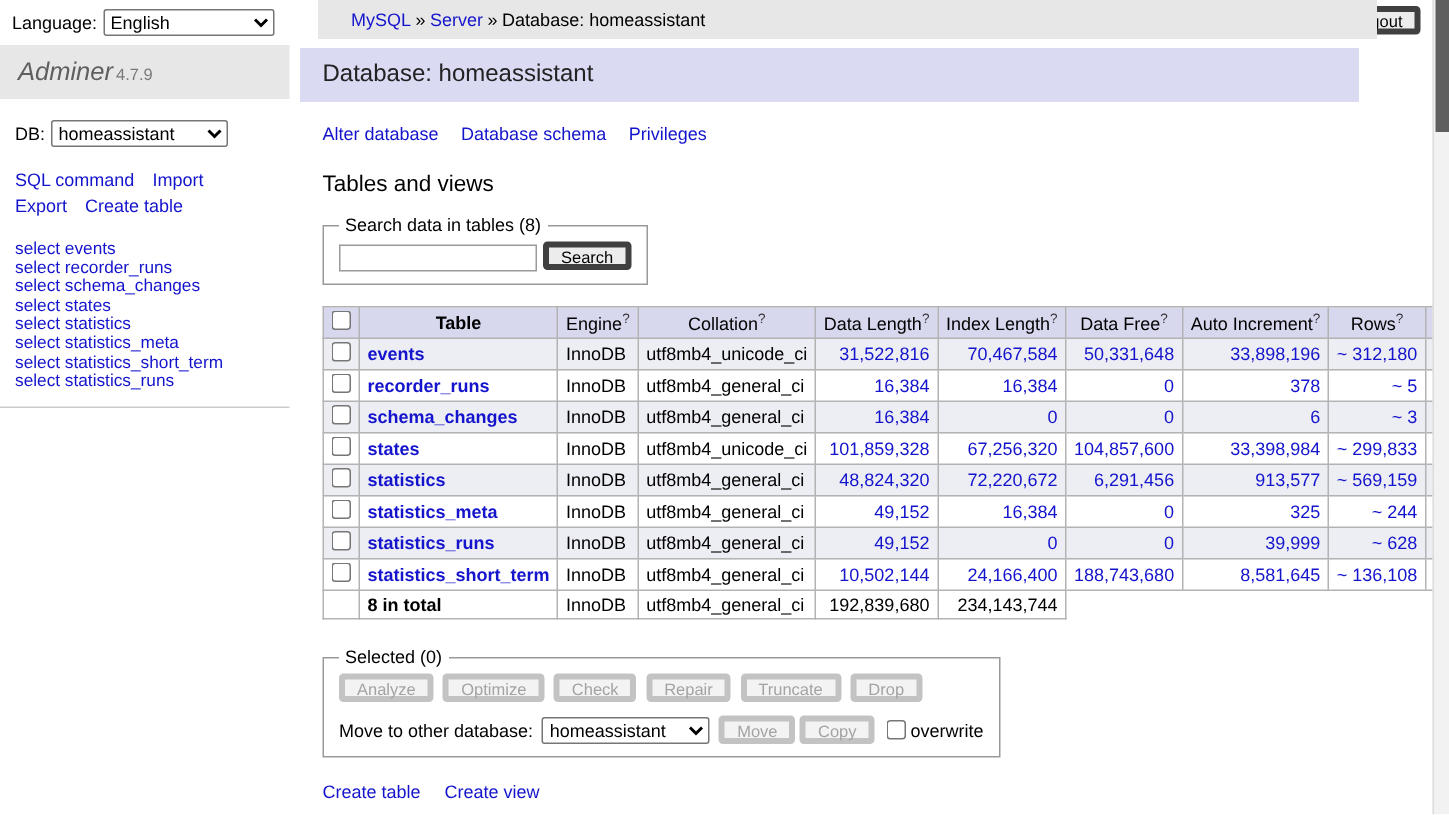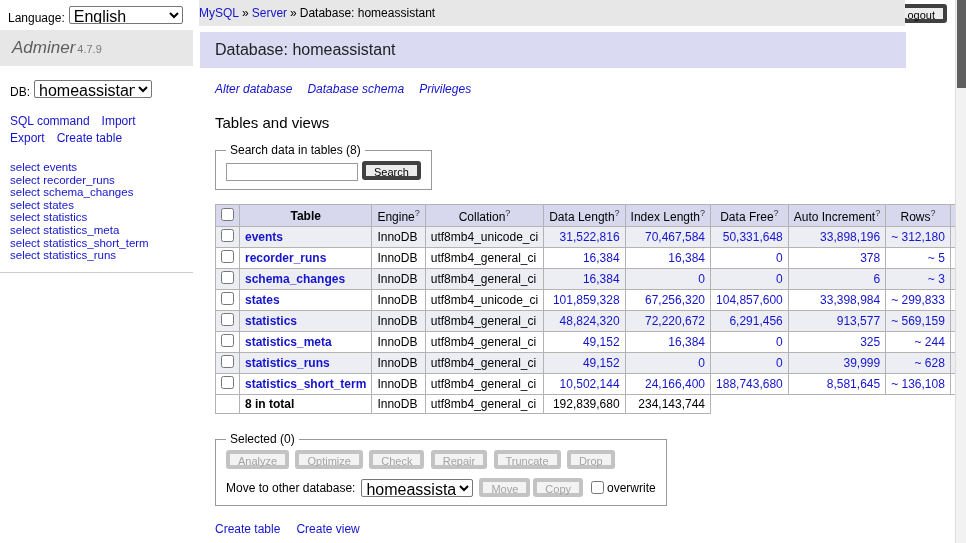--- a/index.html
+++ b/index.html
@@ -10,35 +10,35 @@
     font-family:"Liberation Sans", sans-serif; font-size:12px;
   }
   a { color:var(--link,#1414cc); text-decoration:none; cursor:pointer; }
 
   
   #lang-row { position:absolute; top:6px; left:8px; }
   #lang-row label { margin-right:4px; }
   #lang-row select { width:114px; }
 
   select {
-    font-family:inherit; font-size:16px; height:18px;
+    font-family:inherit; font-size:12px; height:18px;
     border:1px solid #767676; background:#fff; border-radius:2px;
   }
   button {
     font-family:inherit; font-size:11px; padding:1px 8px; height:19px;
     border:4px solid #404040; border-radius:3px; background:#ececec; color:#000; cursor:pointer;
   }
   button:disabled { color:#a3a3a3; border-color:#c3c3c3; background:#f3f3f3; cursor:default; }
   input[type=text] { border:1px solid #9a9a9a; height:18px; width:132px; font-size:11px; padding:1px 3px; font-family:inherit; }
 
   #logout-btn { position:absolute; top:4px; right:19px; }
 
   #breadcrumb {
-    position:absolute; left:199px; top:0; width:706px; height:26px;
-    background:var(--chrome-bg,#e7e7e7); padding:6px 0;
+    position:absolute; left:212px; top:0; width:706px; height:26px;
+    background:var(--chrome-bg,#e7e7e7); padding:6px 22px;
   }
   #breadcrumb .sep { color:#000; margin:0 3px; }
 
   
   #sidebar { position:absolute; left:0; top:30px; width:193px; }
   #sidebar h1 {
     margin:0; background:var(--chrome-bg,#e7e7e7); padding:8px 12px; height:36px;
     font-size:17px; font-weight:normal; font-style:italic; color:#5f5f5f;
   }
   #sidebar h1 .version { font-size:11px; font-style:normal; color:#7a7a7a; margin-left:2px; }
@@ -53,21 +53,21 @@
   }
   .table-links a { display:block; font-size:11.5px; }
 
   
   #content { position:absolute; left:200px; top:32px; width:706px; }
   #content h2 {
     margin:0; background:var(--title-bg,#dadaf3); color:#222;
     font-size:16px; font-weight:normal; padding:9px 15px;
   }
   .content-body { padding:0 0 0 15px; }
-  .db-links { margin:14px 0 0;font-style:italic; }
+  .db-links { margin:14px 0 0; }
   .db-links a { margin-right:15px; }
   h3 { font-size:15px; font-weight:normal; margin:18px 0 10px; color:#000; }
 
   fieldset { display:inline-block; border:1px solid #999; margin:0; padding:4px 10px 8px; }
   legend { font-size:12px; padding:0 4px; }
   #search-fieldset { margin-top:2px; }
   #search-fieldset button { margin-left:4px; }
 
   
   table { border-collapse:collapse; margin-top:14px; font-size:12px; }

